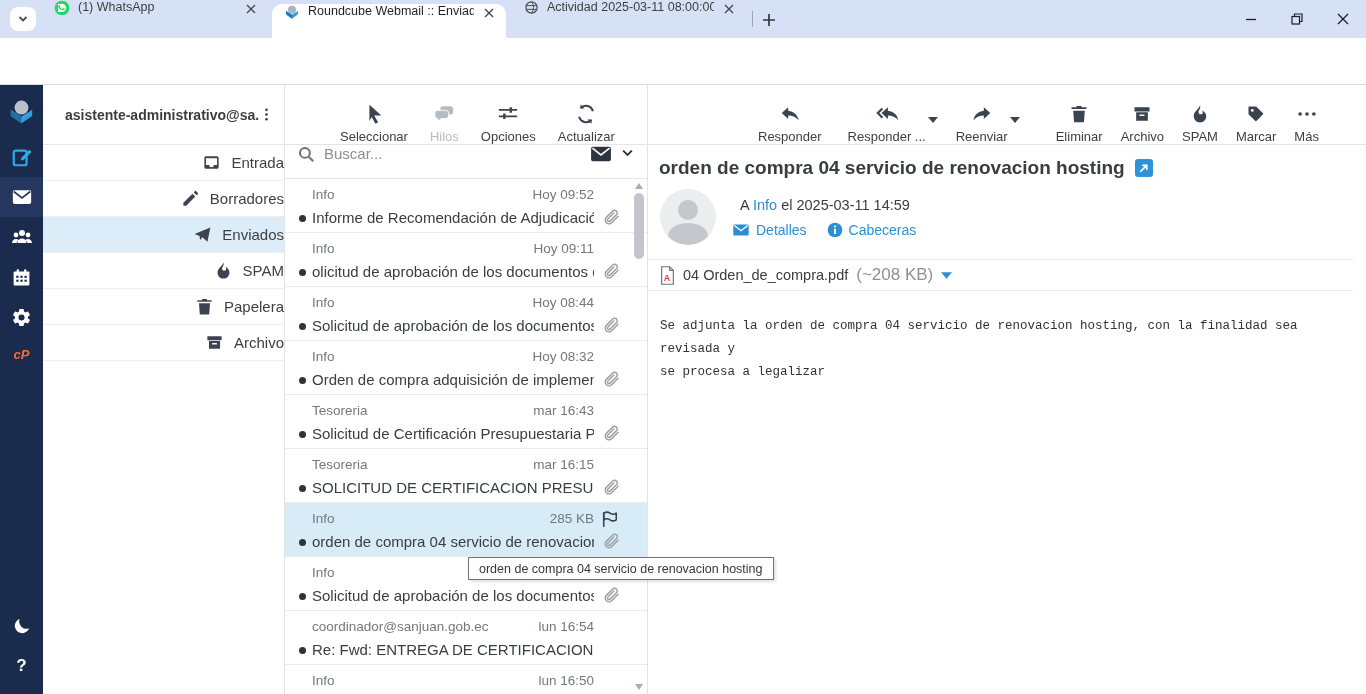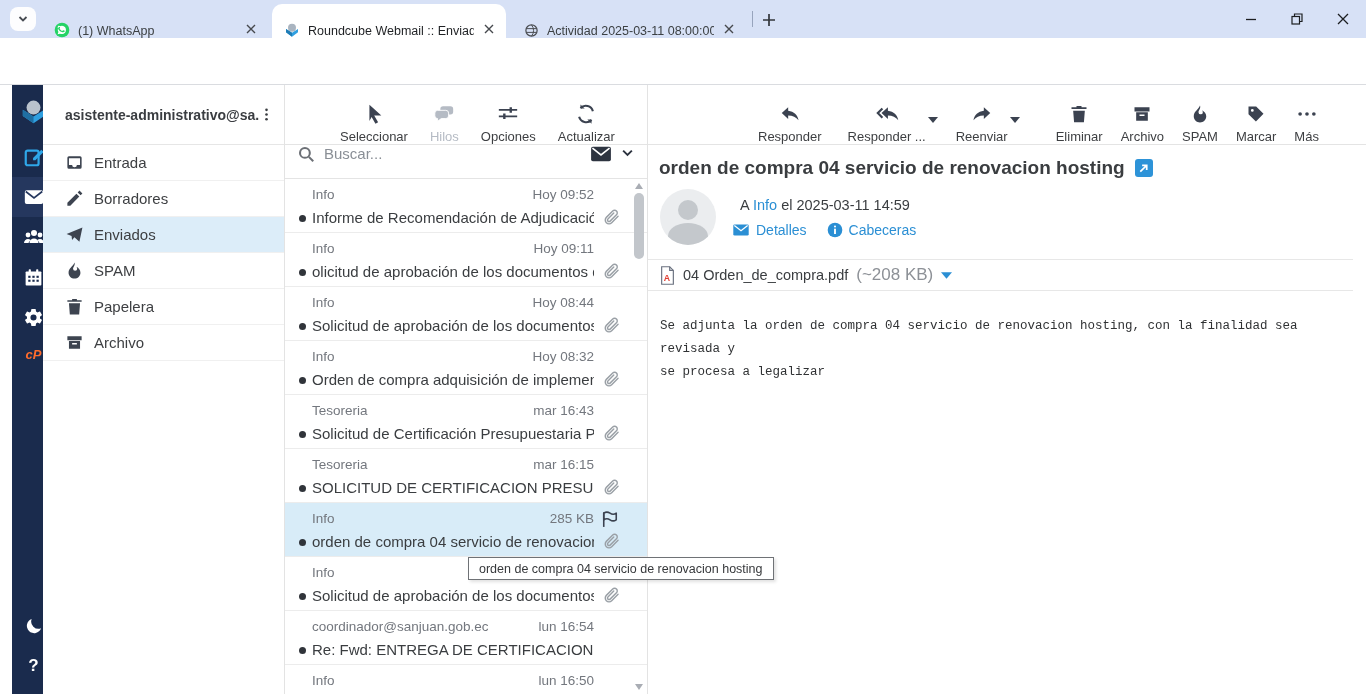--- a/index.html
+++ b/index.html
@@ -2,50 +2,50 @@
 <html><head>
 <meta charset="utf-8">
 <style>
   * { margin:0; padding:0; box-sizing:border-box; }
   html,body { width:1366px; height:694px; overflow:hidden; font-family:"Liberation Sans",sans-serif; background:#fff; }
   svg { display:block; }
 
   
   .tabstrip { position:absolute; left:0; top:0; width:1366px; height:38px; background:#d7e1f6; }
   .tab-search { position:absolute; left:10px; top:7px; width:26px; height:24px; background:#fdfdfe; border-radius:8px; display:flex; align-items:center; justify-content:center; color:#474b52; }
-  .tab { position:absolute; top:0; height:38px; display:flex; align-items:flex-end; padding:0 8px 0 12px; color:#3c4043; font-size:12.5px; }
+  .tab { position:absolute; top:0; height:38px; display:flex; align-items:flex-start; padding:0 8px 0 12px; color:#3c4043; font-size:12.5px; }
   .tab .title { flex:1; white-space:nowrap; overflow:hidden; margin:0 6px 0 8px; }
   .tab.active { top:4px; height:34px; background:#fff; border-radius:10px 10px 0 0; color:#1f2124; }
   .tab-close { width:18px; height:18px; border-radius:50%; display:flex; align-items:center; justify-content:center; color:#46494e; flex:none; }
   .tab-sep { position:absolute; top:11px; width:1px; height:16px; background:#97a4bd; }
   .newtab-btn { position:absolute; left:758px; top:9px; width:22px; height:22px; color:#33363b; display:flex; align-items:center; justify-content:center; }
   .win-controls { position:absolute; right:0; top:0; height:38px; display:flex; }
   .win-btn { width:46px; height:38px; display:flex; align-items:center; justify-content:center; color:#1c1e21; }
 
   .nav-toolbar { position:absolute; left:0; top:38px; width:1366px; height:47px; background:#fff; border-bottom:1px solid #dadce0; }
   .nav-icon { position:absolute; top:50px; width:24px; height:24px; color:#46484c; display:flex; align-items:center; justify-content:center; }
   .omnibox { position:absolute; left:118px; top:47px; width:1126px; height:30px; background:#eef1f8; border-radius:15px; display:flex; align-items:center; padding:0 12px; }
   .omnibox .url { font-size:14px; color:#1f2023; margin-left:12px; white-space:nowrap; overflow:hidden; flex:1; }
   .avatar-g { position:absolute; left:1294px; top:50px; width:25px; height:25px; border-radius:50%; background:#9b7a70; color:#fff; font-size:12px; display:flex; align-items:center; justify-content:center; }
 
   
   .app { position:absolute; left:0; top:85px; width:1366px; height:609px; background:#fff; }
 
-  .rail { position:absolute; left:12px; top:0; width:43px; height:609px; background:#1a2b4d; }
+  .rail { position:absolute; left:0; top:0; width:43px; height:609px; background:#1a2b4d; }
   .rail-btn { width:43px; height:40px; display:flex; align-items:center; justify-content:center; color:#fff; }
   .rail-btn.active { background:#25375e; }
   .rail-logo { width:43px; height:52px; display:flex; align-items:center; justify-content:center; }
   .rail-bottom { position:absolute; bottom:8px; left:0; width:43px; }
   .cp-label { color:#ff6c2c; font-weight:bold; font-style:italic; font-size:13px; }
   .help-label { color:#fff; font-weight:bold; font-size:17px; }
 
   .folders { position:absolute; left:43px; top:0; width:242px; height:609px; background:#fff; border-right:1px solid #e3e3e3; }
   .acct-header { height:60px; border-bottom:1px solid #e6e6e6; display:flex; align-items:center; padding:0 10px 0 22px; }
   .acct-name { flex:1; font-weight:bold; font-size:14px; color:#3a3d41; white-space:nowrap; overflow:hidden; }
-  .folder-row { height:36px; display:flex; align-items:center; padding-left:22px; gap:10px; border-bottom:1px solid #f0f0f0; color:#3d4450; }
+  .folder-row { height:36px; display:flex; align-items:center; padding-left:22px; gap:10px; border-bottom:1px solid #f0f0f0; color:#3d4450;justify-content:flex-end; }
   .folder-row .flabel { font-size:15px; color:#3d3f42; }
   .folder-row.selected { background:#dcedf9; }
 
   .list { position:absolute; left:285px; top:0; width:363px; height:609px; border-right:1px solid #e3e3e3; }
   .panel-toolbar { height:60px; border-bottom:1px solid #e4e4e4; display:flex; align-items:flex-end; }
   .tb-btn { display:flex; flex-direction:column; align-items:center; padding-top:9px; color:#3b4250; position:relative; }
   .tb-btn .tlabel { font-size:13px; color:#3d3f42; margin-top:4px; }
   .tb-btn.disabled, .tb-btn.disabled .tlabel { color:#b5bbc4; }
   .tb-caret { position:absolute; right:-12px; top:22px; color:#3b4250; }
   .list .panel-toolbar { padding-left:55px; gap:22px; }

